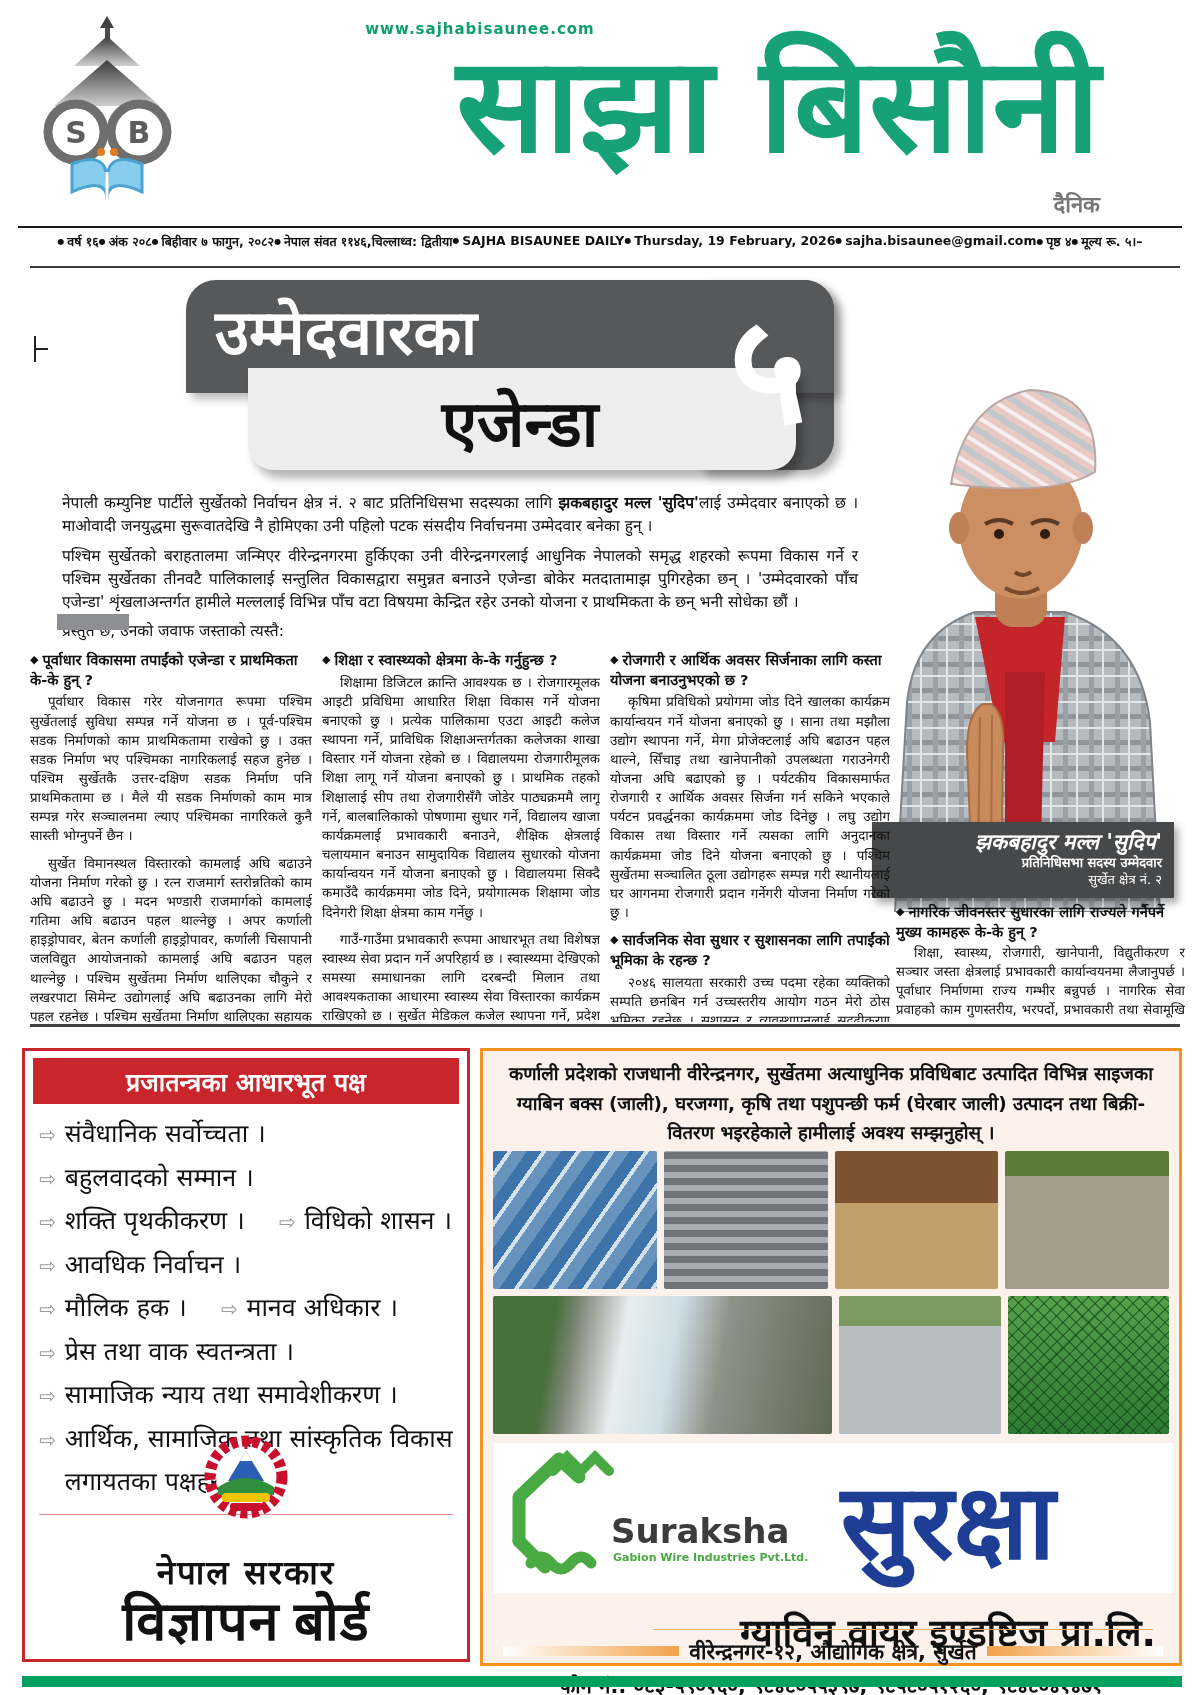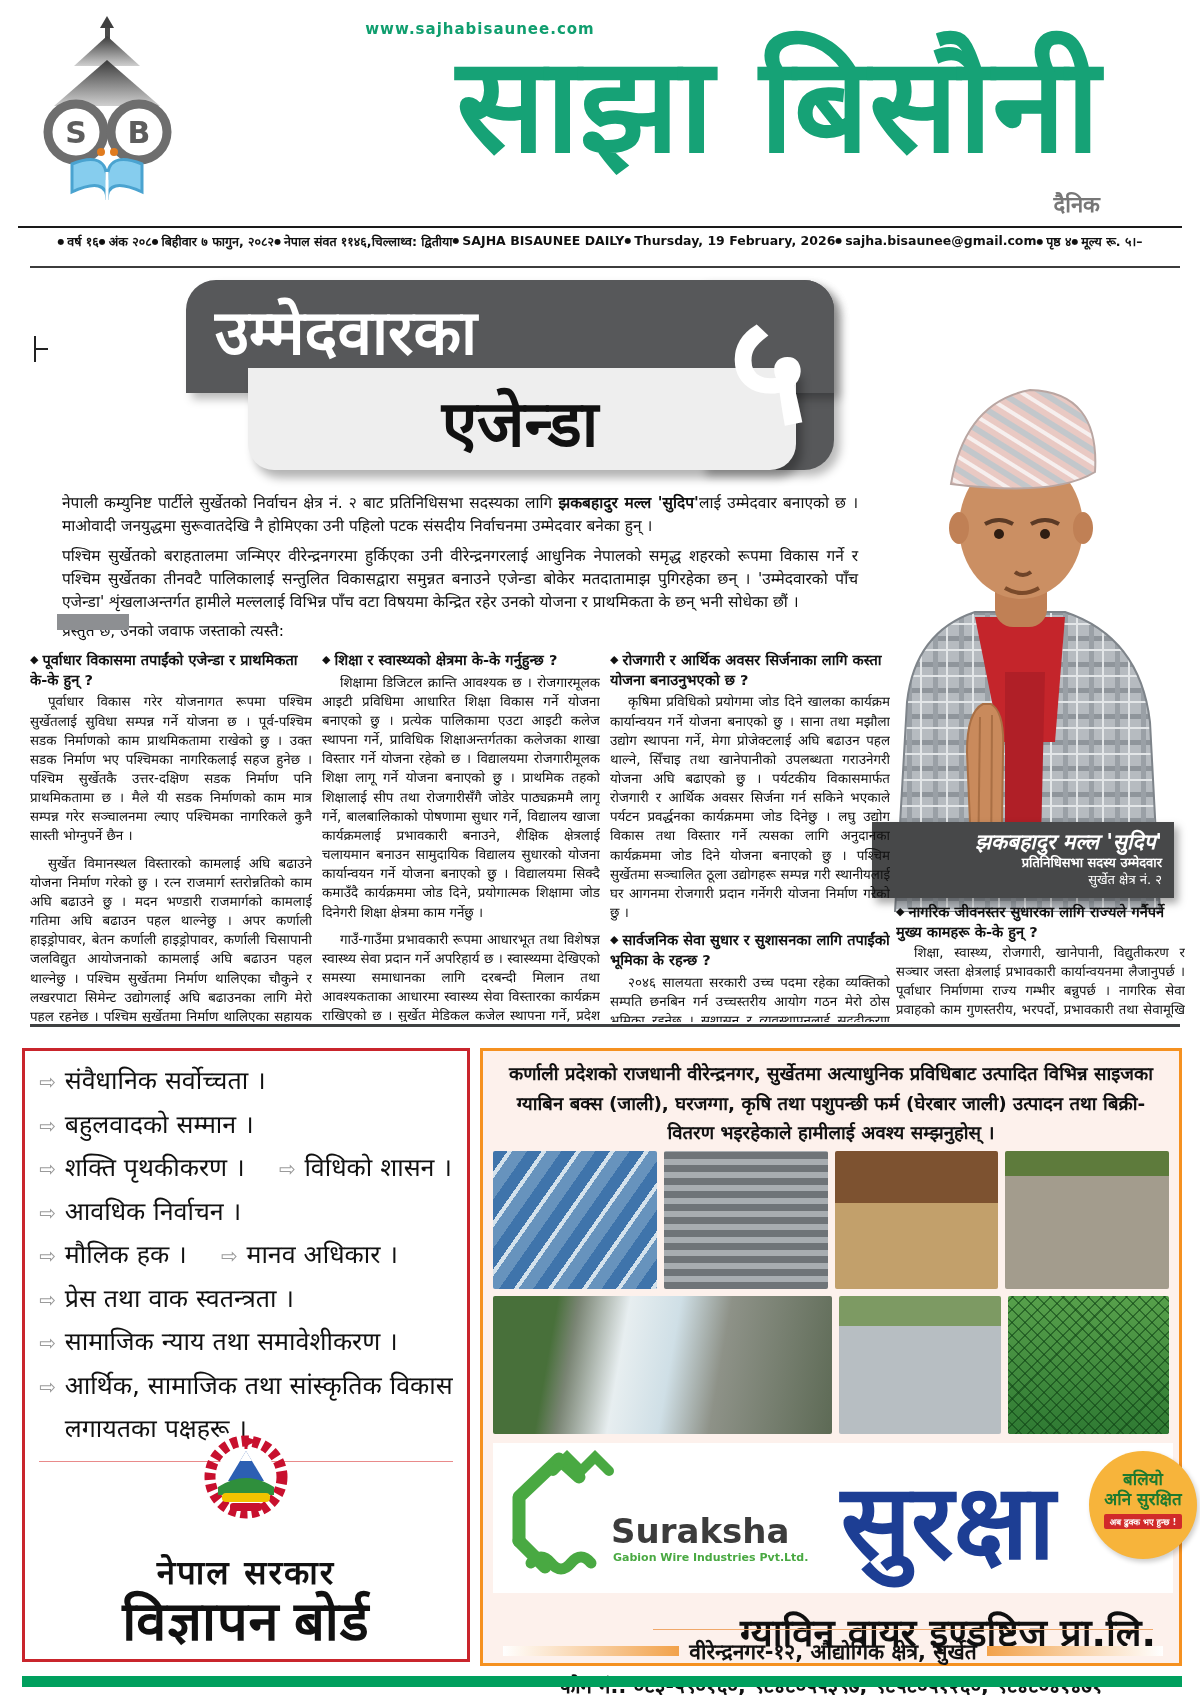--- a/index.html
+++ b/index.html
@@ -265,20 +265,21 @@
   </div>
 
   <div class="abs col col4">
     <p class="q"><span class="diamond">◆</span><span>नागरिक जीवनस्तर सुधारका लागि राज्यले गर्नैपर्ने मुख्य कामहरू के-के हुन् ?</span></p>
     <p class="a">शिक्षा, स्वास्थ्य, रोजगारी, खानेपानी, विद्युतीकरण र सञ्चार जस्ता क्षेत्रलाई प्रभावकारी कार्यान्वयनमा लैजानुपर्छ । पूर्वाधार निर्माणमा राज्य गम्भीर बन्नुपर्छ । नागरिक सेवा प्रवाहको काम गुणस्तरीय, भरपर्दो, प्रभावकारी तथा सेवामूखि बन्नुपर्दछ । जसले गर्दा सेवा विश्वसनिय बन्छ ।</p>
   </div>
 
   <div class="abs rule-bottom-article"></div>
 
   <div class="abs ad-left">
+    <div class="adl-header">प्रजातन्त्रका आधारभूत पक्ष</div>
     <div class="adl-list">
       <div class="adl-row">
           <span class="adl-cell">
             <span class="arrow">⇨</span>
             <span>संवैधानिक सर्वोच्चता ।</span>
           </span>
         </div>
       <div class="adl-row">
           <span class="adl-cell">
             <span class="arrow">⇨</span>
@@ -368,25 +369,20 @@
     <div class="adr-brandrow">
       <svg width="120" height="150" viewBox="0 0 120 150" style="position:absolute;left:8px;top:2px">
         <path d="M18 96 L18 52 L58 14 L78 32" fill="none" stroke="#49a942" stroke-width="13" stroke-linecap="round" stroke-linejoin="round"></path>
         <path d="M52 26 L66 12 L80 26 L94 12 L108 26" fill="none" stroke="#49a942" stroke-width="10" stroke-linecap="round"></path>
         <path d="M30 118 q10 -12 20 0 q10 12 20 0 q10 -12 20 0" fill="none" stroke="#49a942" stroke-width="11" stroke-linecap="round"></path>
         <path d="M18 96 L44 122" fill="none" stroke="#49a942" stroke-width="13" stroke-linecap="round"></path>
       </svg>
       <div class="suraksha-en">Suraksha</div>
       <div class="suraksha-en-sub">Gabion Wire Industries Pvt.Ltd.</div>
       <div class="suraksha-np">सुरक्षा</div>
-      <div class="badge">
-        <div class="badge-l1"><span>बलियो</span><br>
-        <span>अनि सुरक्षित</span></div>
-        <div class="badge-l3">अब ढुक्क भए हुन्छ !</div>
-      </div>
     </div>
 
     <div class="adr-company">ग्याविन वायर इण्डष्ट्रिज प्रा.लि.</div>
     <div class="adr-divider"></div>
     <div class="adr-addr-row">
       <div class="adr-addr-bar"></div>
       <div class="adr-addr">वीरेन्द्रनगर-१२, औद्योगिक क्षेत्र, सुर्खेत</div>
       <div class="adr-addr-bar rev"></div>
     </div>
     <div class="adr-phone">फोन नं.: ०८३-५९०१६०, ९८४८०५५३९७, ९८५८०५१२६०, ९८४८०४१४७१</div>

